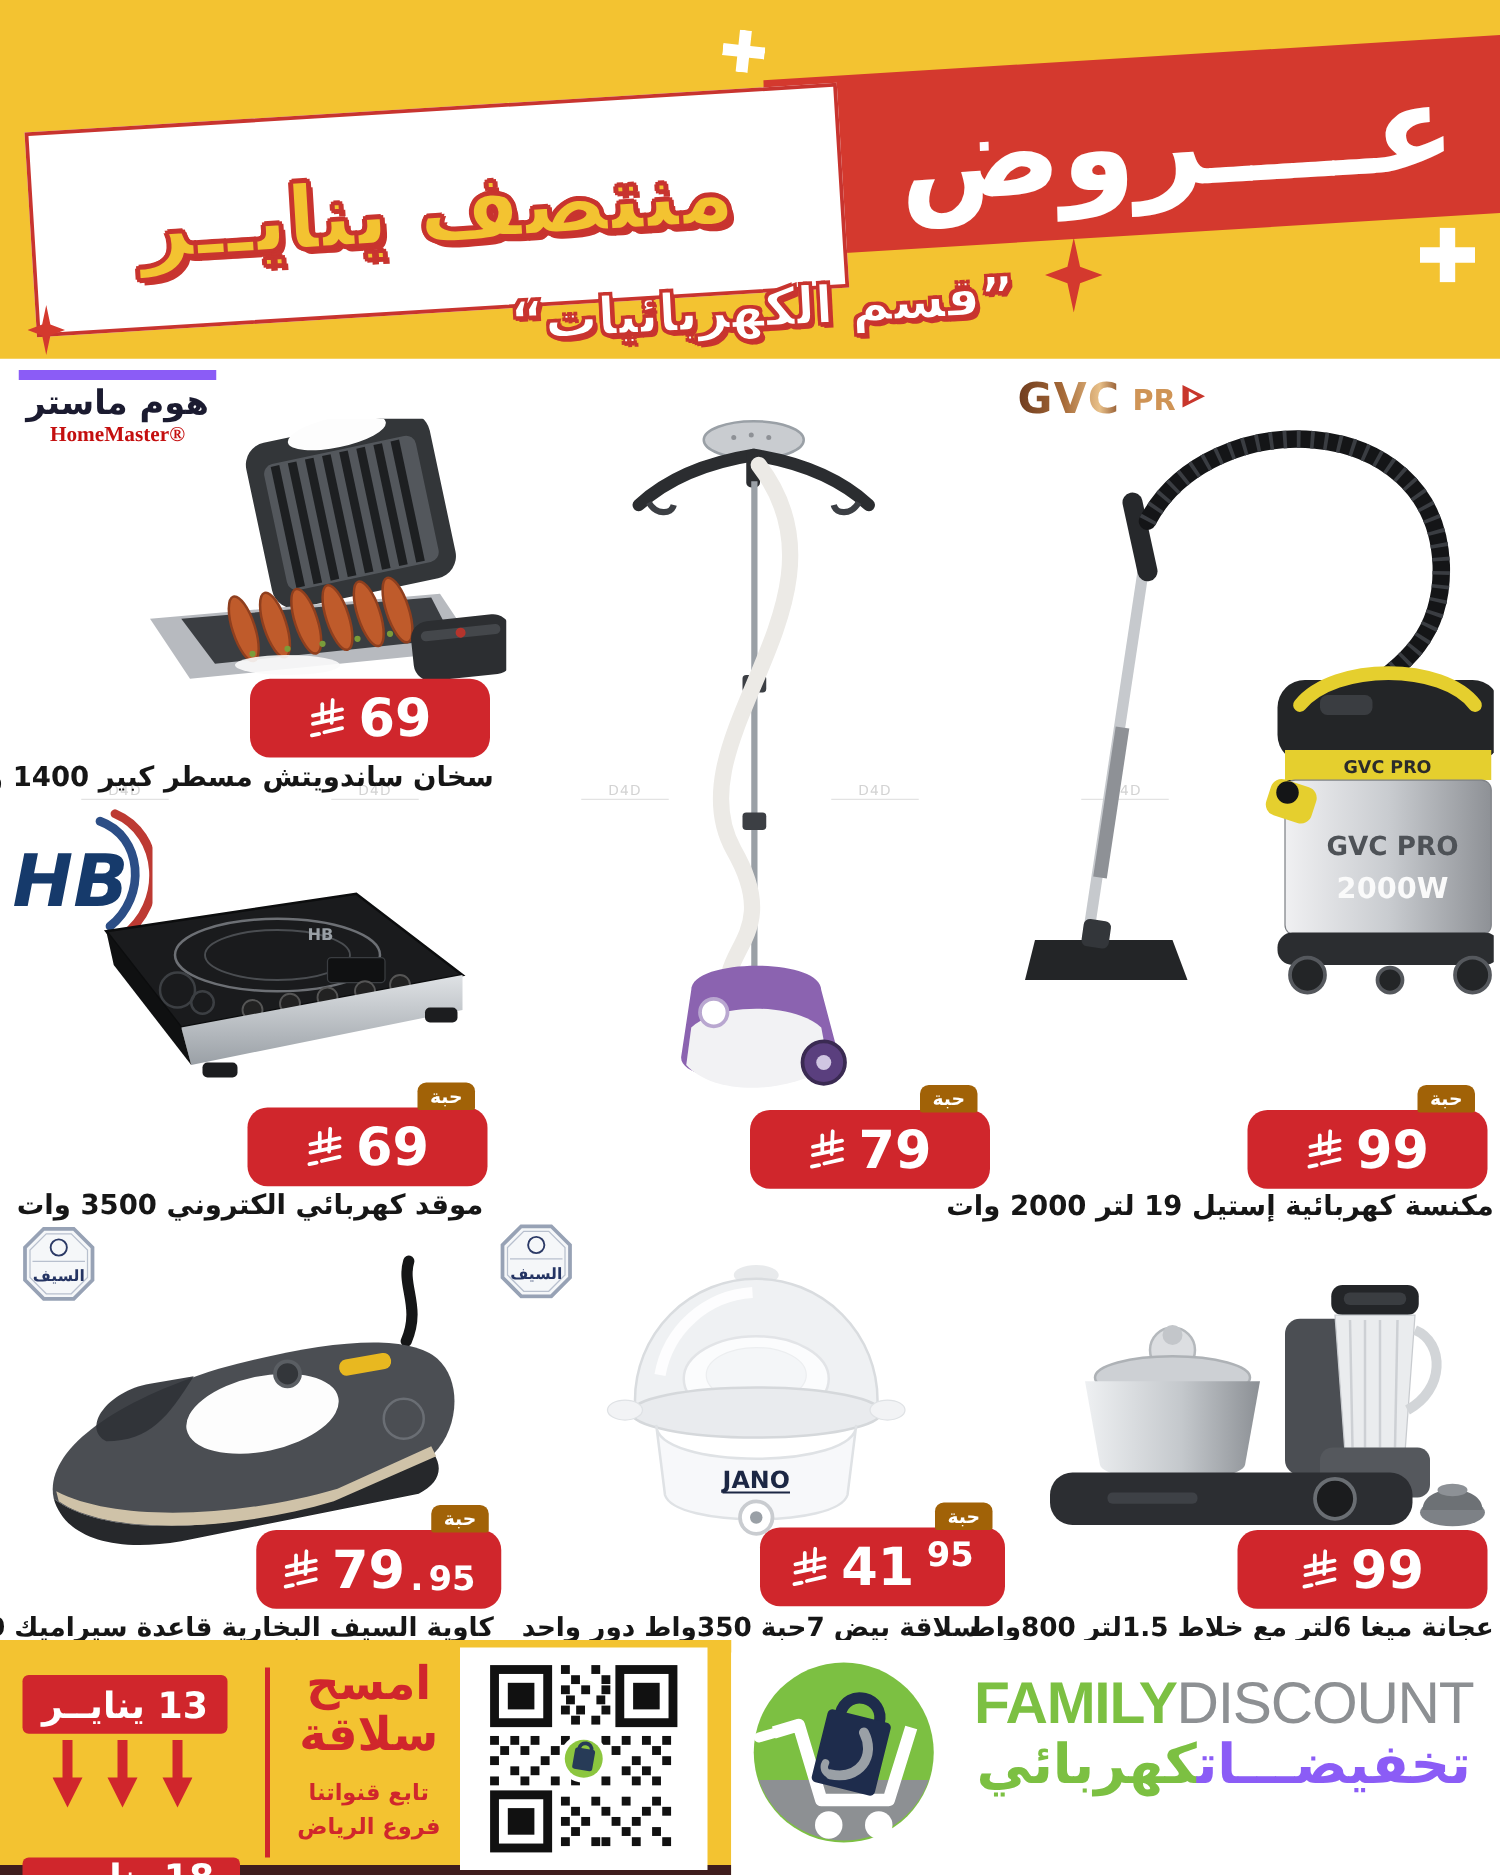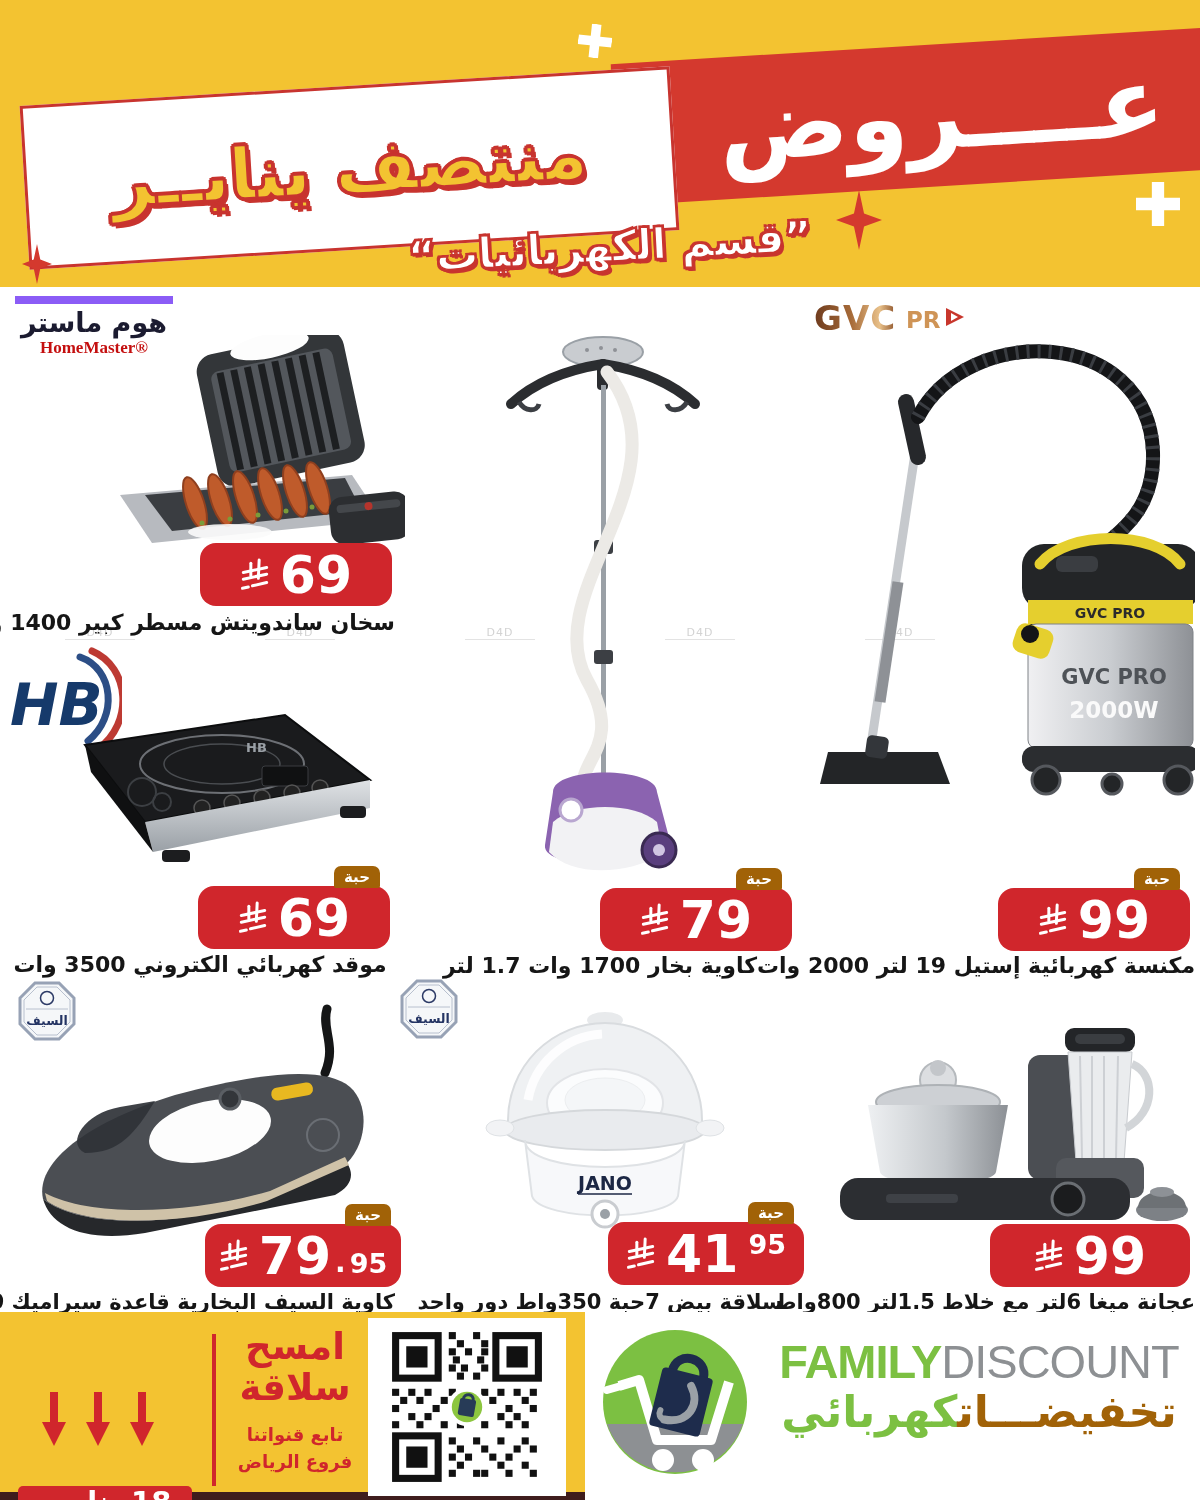--- a/index.html
+++ b/index.html
@@ -26,21 +26,21 @@
   
   .watermark{position:absolute;left:0;top:626px;width:1200px;display:flex;justify-content:space-around;
     color:#d3d3d3;font-size:11px;letter-spacing:1px;}
   .watermark span{border-bottom:1px solid #e3e3e3;padding:0 22px;}
   
   .card{position:absolute;}
   .pname{position:absolute;text-align:center;direction:rtl;color:#161616;font-weight:bold;
          font-size:22px;white-space:nowrap;}
   .tag{position:absolute;width:192px;height:63px;background:#D0262C;border-radius:16px;
        display:flex;align-items:center;justify-content:center;gap:10px;direction:ltr;}
-  .tag .num{color:#fff;font-size:52px;font-weight:900;line-height:1;}
+  .tag .num{color:#fff;font-size:42px;font-weight:900;line-height:1;}
   .tag .sep{color:#fff;font-size:28px;font-weight:900;align-self:flex-end;margin:0 -6px 8px -6px;}
   .tag .cents{color:#fff;font-size:27px;font-weight:900;}
   .cents.low{align-self:flex-end;margin-bottom:8px;}
   .cents.high{align-self:flex-start;margin-top:7px;}
   .unit-tab{position:absolute;top:-20px;right:10px;background:#a16207;color:#fff;font-size:15px;
             font-weight:bold;line-height:22px;padding:0 10px;border-radius:7px 7px 2px 2px;}
   .riyal{width:30px;height:34px;}
   .riyal path{stroke:#fff;stroke-width:3.6;stroke-linecap:round;fill:none;}
   
   .hm-logo{position:absolute;text-align:center;border-top:8px solid #8b5cf6;padding-top:4px;}
@@ -56,21 +56,21 @@
   .f-scan{position:absolute;left:224px;top:14px;width:142px;text-align:center;color:#D0262C;direction:rtl;}
   .f-scan .big{font-size:37px;font-weight:900;line-height:1.12;}
   .f-scan .small{font-size:18px;font-weight:800;line-height:1.5;}
   .f-qr{position:absolute;left:368px;top:6px;width:198px;height:178px;background:#fff;
         display:flex;align-items:center;justify-content:center;}
   .f-panel{position:absolute;left:585px;top:10px;width:615px;height:178px;background:#fff;padding-left:32px;}
   .fd-line1{font-family:"Liberation Sans","DejaVu Sans",sans-serif;font-size:47px;letter-spacing:-1px;line-height:1;}
   .fd-family{color:#7CC042;font-weight:700;}
   .fd-discount{color:#8D9093;font-weight:400;}
   .fd-line2{direction:rtl;font-size:44px;font-weight:bold;line-height:1.15;margin-top:2px;text-align:center;}
-  .fd-ar-gray{color:#a16207;text-align:right;}
+  .fd-ar-gray{color:#8b5cf6;text-align:right;}
   .fd-ar-green{color:#7CC042;}
 </style>
 </head>
 <body>
 
 <div id="poster">
 
   <div id="header">
     <div class="red-banner">
       <span>عــــروض</span>
@@ -228,21 +228,20 @@
       <svg class="riyal" viewBox="0 0 36 40">
         <path d="M23 2 L22 24"></path>
           <path d="M13 6 L13 21"></path>
           <path d="M4 17 L32 11"></path>
         <path d="M4 25 L32 19"></path>
           <path d="M15 33 L32 29"></path>
           <path d="M3 36 L10 34.5"></path>
       </svg>
       <span class="num">79</span>
     </div>
-    <div class="pname" style="left:5px;top:663px;width:390px;">كاوية بخار 1700 وات 1.7 لتر</div>
   </div>
 
   <div class="card" style="left:800px;top:290px;width:400px;height:700px;">
     <svg class="abs" style="left:12px;top:6px;width:164px;height:46px;" viewBox="0 0 164 46">
       <defs>
         <linearGradient id="bronze" x1="0" y1="0" x2="1" y2="0">
           <stop offset="0" stop-color="#6e3b1e"></stop>
             <stop offset="0.45" stop-color="#a66a38"></stop>
           <stop offset="0.8" stop-color="#e8c089"></stop>
             <stop offset="1" stop-color="#8a4f27"></stop>
@@ -416,20 +415,21 @@
       </svg>
       <span class="num">99</span>
     </div>
     <div class="pname" style="left:5px;top:315px;width:390px;font-size:21px;">عجانة ميغا 6لتر مع خلاط 1.5لتر 800واط</div>
   </div>
 
   <div id="footer">
     <div class="f-yellow"></div>
     <div class="f-dark"></div>
 
+    <div class="f-date" style="left:18px;top:28px;width:164px;height:47px;">13 ينايــر</div>
     <svg class="abs" style="left:42px;top:80px;width:112px;height:56px;" viewBox="0 0 112 56">
       <g fill="#D0262C">
         <polygon points="8,0 16,0 16,30 24,30 12,54 0,30 8,30"></polygon>
         <polygon points="52,0 60,0 60,30 68,30 56,54 44,30 52,30"></polygon>
         <polygon points="96,0 104,0 104,30 112,30 100,54 88,30 96,30"></polygon>
       </g>
     </svg>
     <div class="f-date" style="left:18px;top:138px;width:174px;height:31px;margin-top:36px;">18 ينايــر</div>
 
     <div class="f-div"></div>

